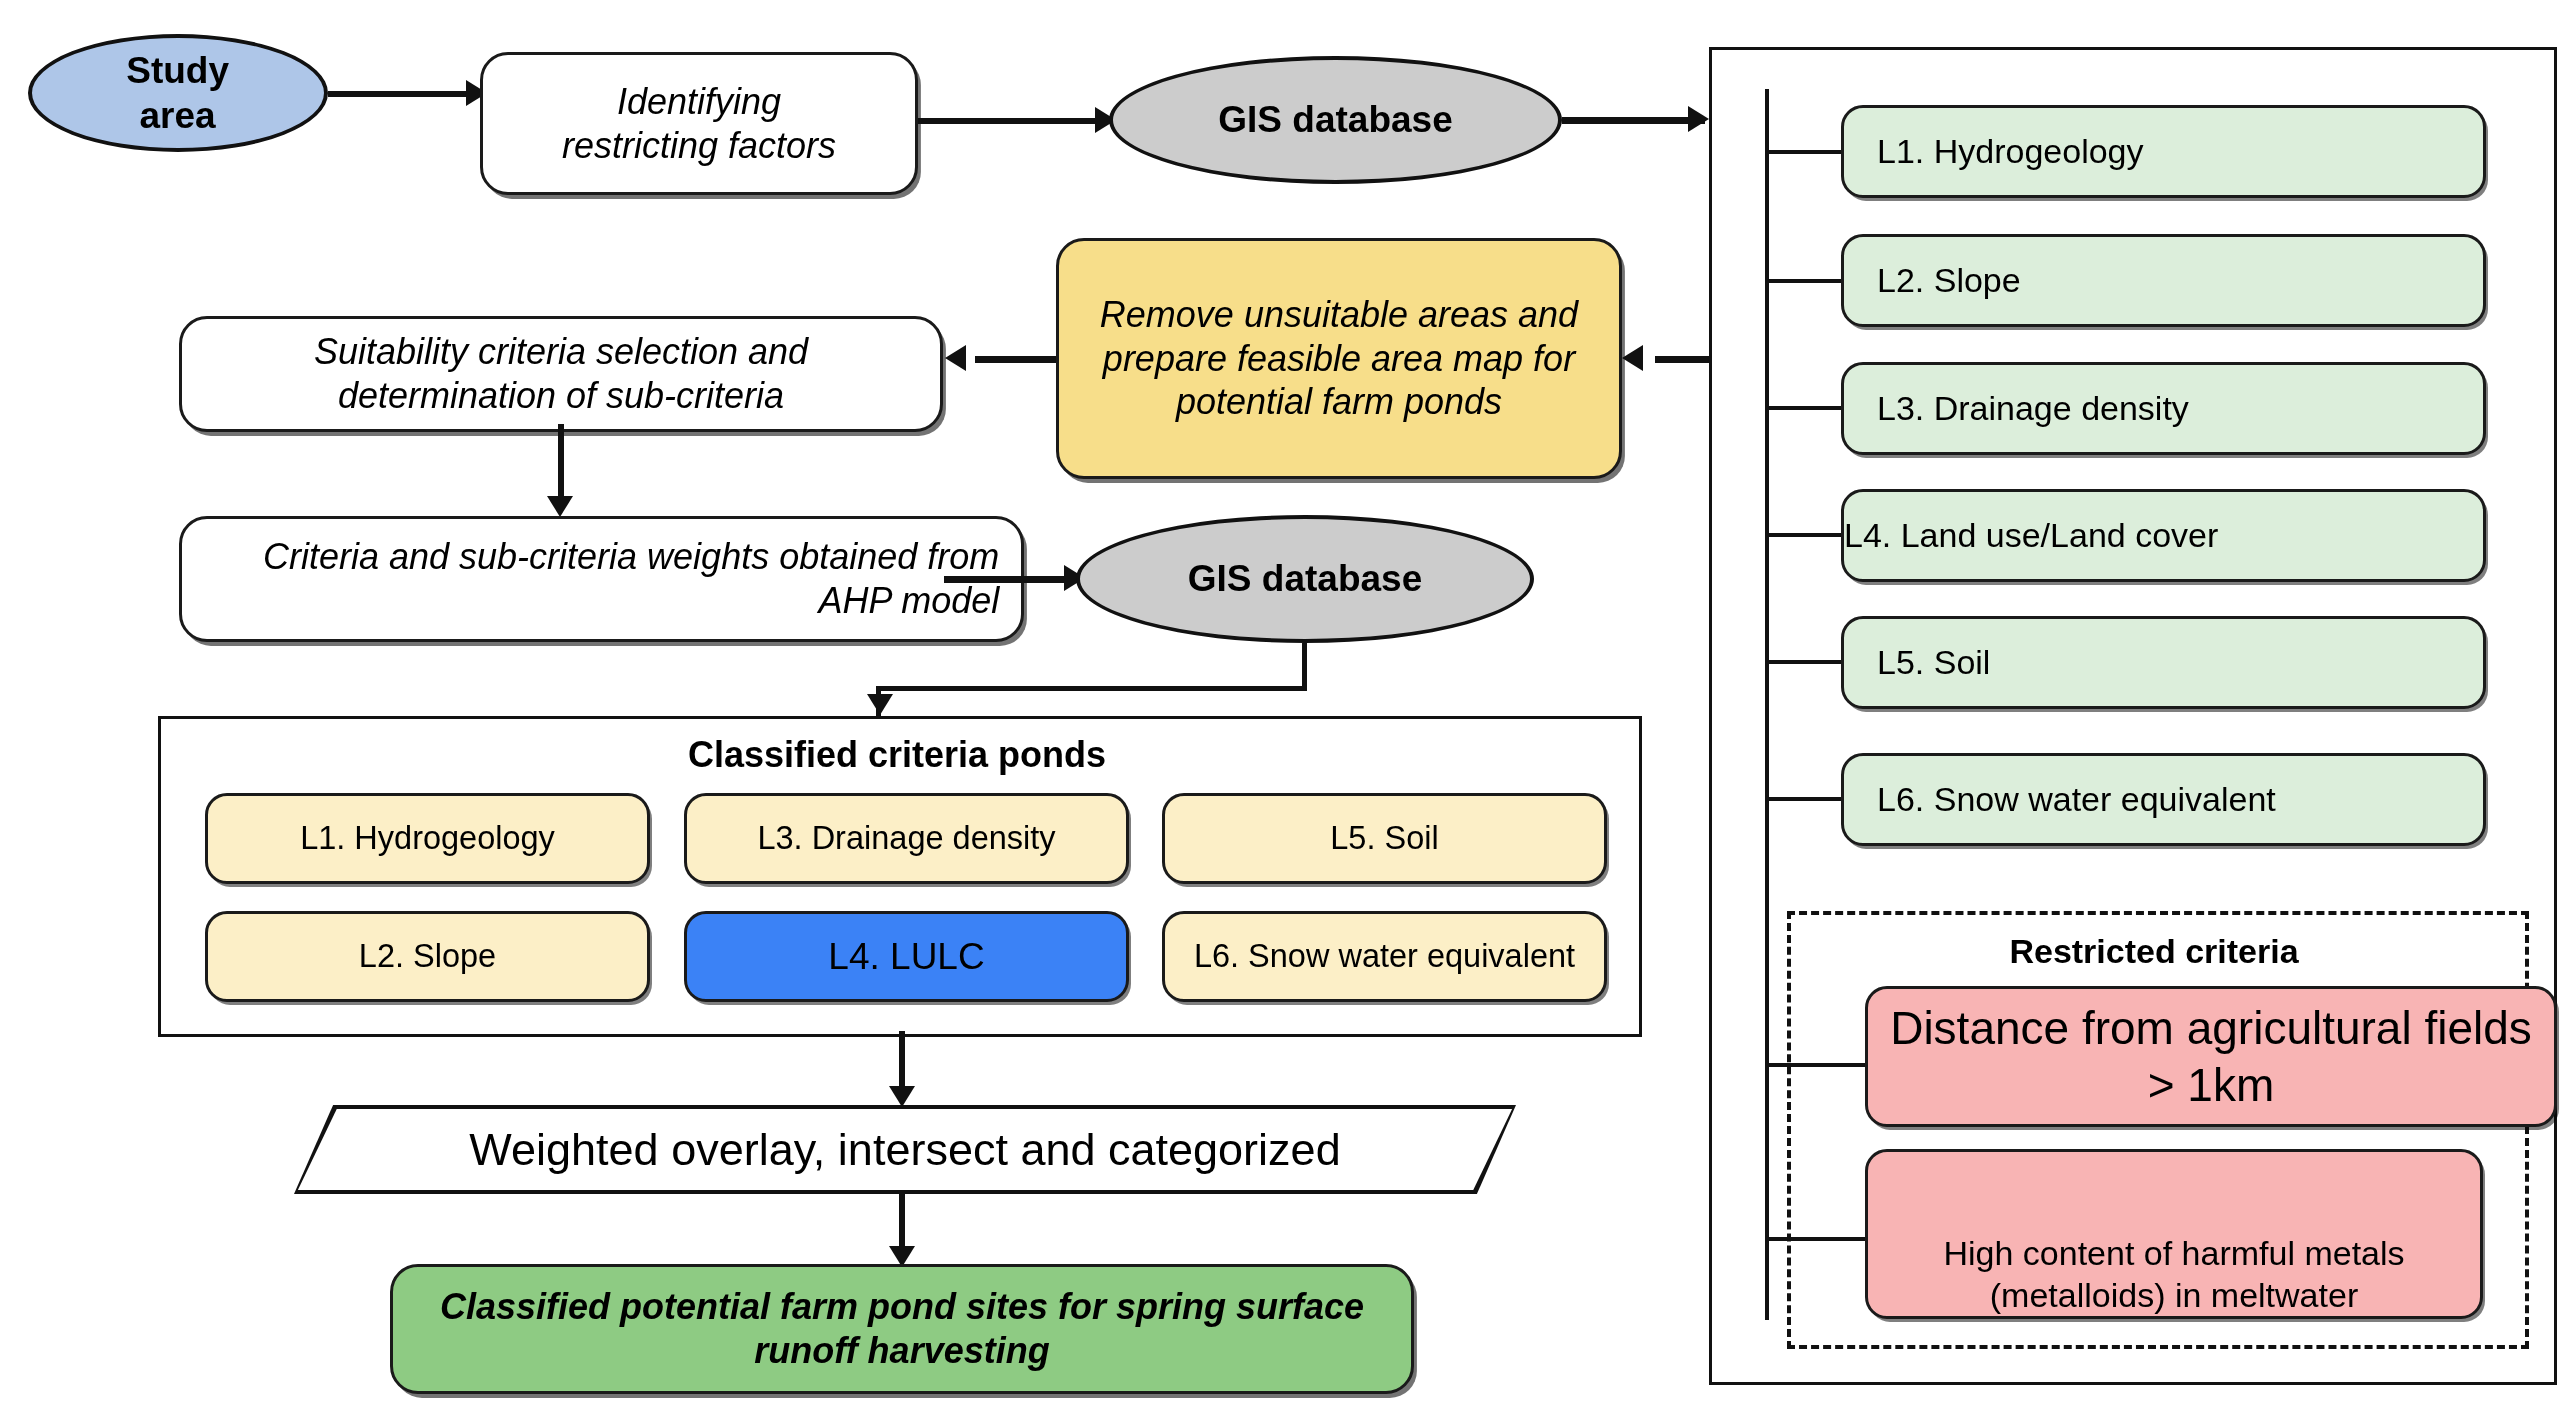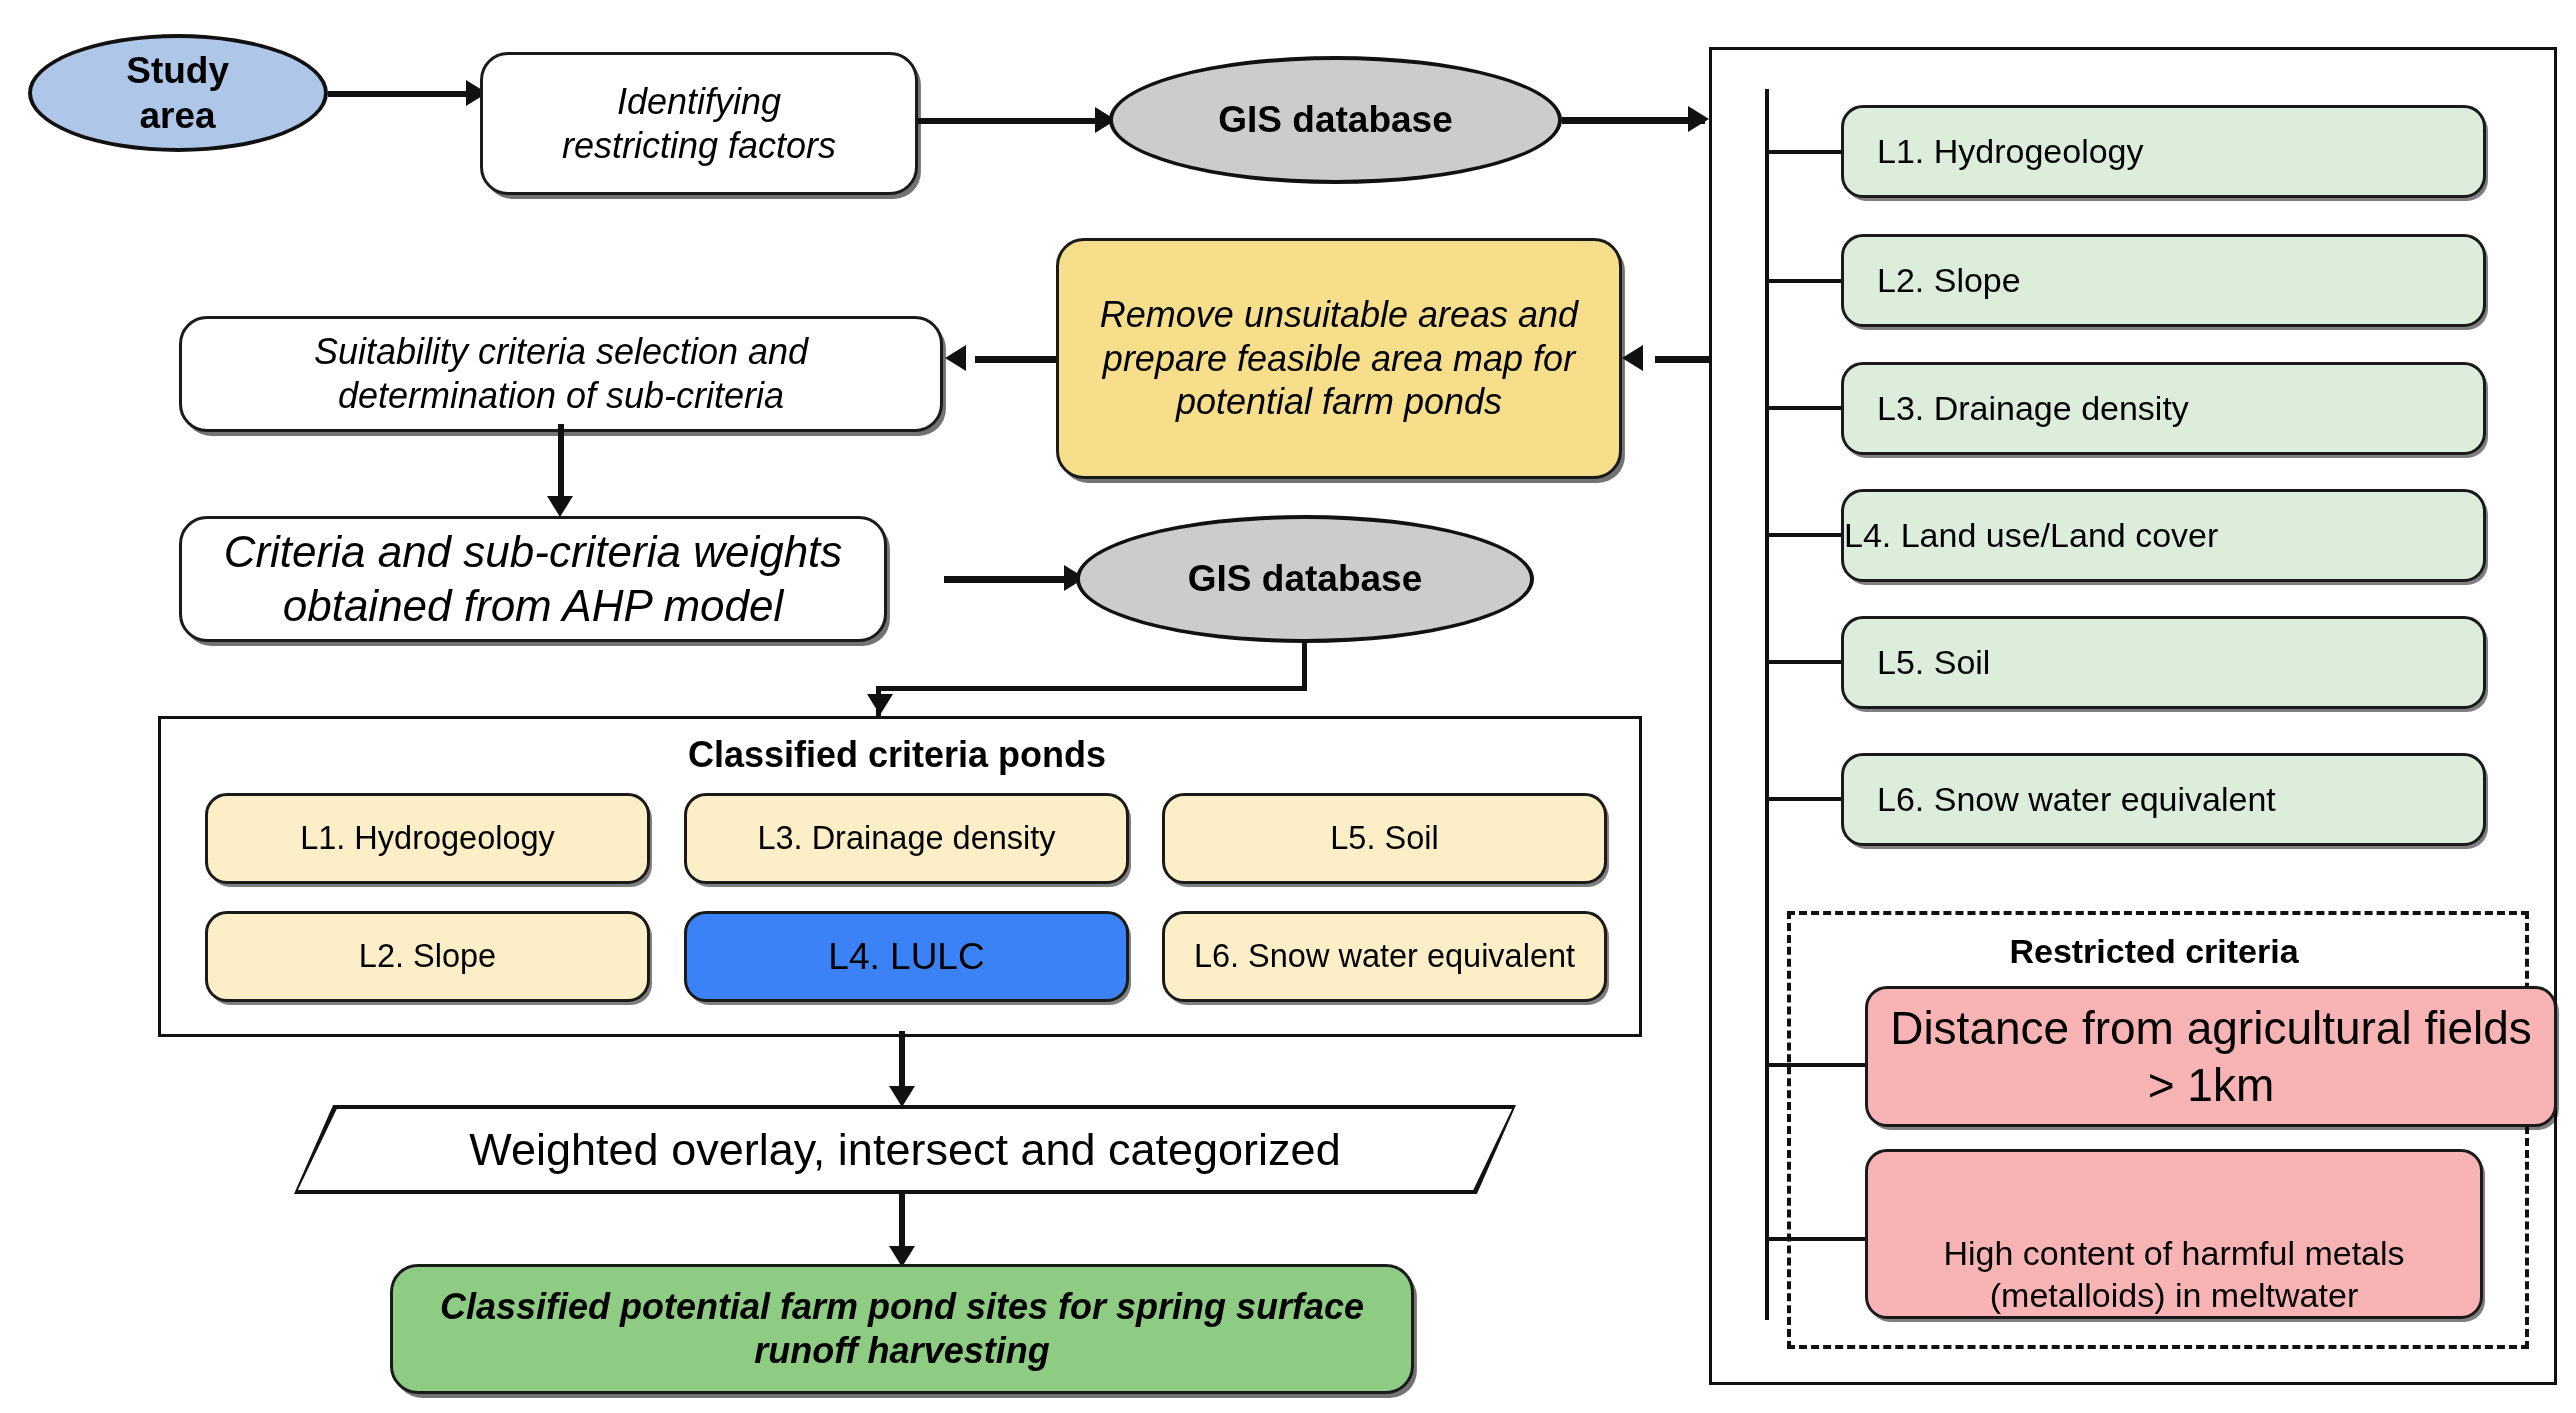--- a/index.html
+++ b/index.html
@@ -80,21 +80,21 @@
   <div class="line" style="left:975px;top:356px;width:81px;height:6.9px;"></div>
   <div class="arrowhead ah-left" style="left:945px;top:345px;"></div>
 
   <div class="node rrect" style="left:179px;top:297px;width:764px;height:116px;font-size:36px;padding:0 32px;margin-top:19px;">
     <span>Suitability criteria selection and determination of sub-criteria</span>
   </div>
 
   <div class="line" style="left:558px;top:424px;width:5.9px;height:81px;"></div>
   <div class="arrowhead ah-down" style="left:547px;top:496px;"></div>
 
-  <div class="node rrect" style="left:179px;top:516px;width:708px;height:126px;font-size:44px;padding:0 21.7px;">
+  <div class="node rrect" style="left:179px;top:516px;width:845px;height:126px;font-size:36px;padding:0 21.7px;text-align:right;">
     <span>Criteria and sub-criteria weights obtained from AHP model</span>
   </div>
 
   <div class="line" style="left:944px;top:576px;width:138px;height:6.9px;"></div>
   <div class="arrowhead ah-right" style="left:1064px;top:565px;"></div>
 
   <div class="node ellipse" style="left:1076px;top:515px;width:458px;height:128px;background:#CCCCCC;font-size:37px;">
     <span>GIS database</span>
   </div>
 

